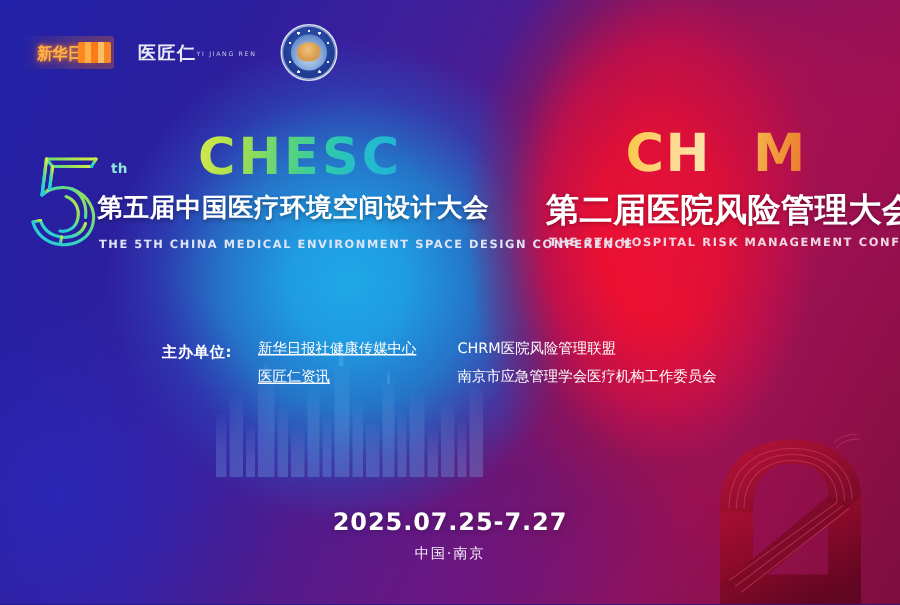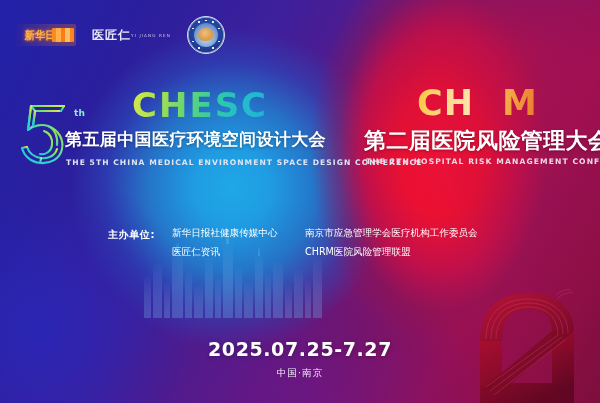--- a/index.html
+++ b/index.html
@@ -157,30 +157,30 @@
 
   
   .organizers {
     position:absolute; left:0; top:210px; width:600px; height:44px;
     font-size:9.6px; color:#ffffff;margin-top:15px;
   }
   .org-label {
     position:absolute; left:108px; top:3px; font-weight:bold; letter-spacing:0.6px;
     font-size:10px; color:#ffffff;
   }
-  .org-col-1 { position:absolute; left:172px; top:3px; }
+  .org-col-1 { position:absolute; left:172px; top:3px;text-decoration:underline; }
   .org-col-2 { position:absolute; left:305px; top:3px; }
   .org-col-1 div, .org-col-2 div { line-height:1; margin-bottom:9px; white-space:nowrap; }
 
   
   .dateblock {
     position:absolute; left:0; top:340px; width:600px; text-align:center;
   }
   .date-main {
-    font-size:19px; font-weight:bold; color:#ffffff; letter-spacing:0.6px; line-height:1;
+    font-size:16px; font-weight:bold; color:#ffffff; letter-spacing:0.6px; line-height:1;
     text-shadow:0 1px 4px rgba(0,0,0,0.3);
   }
   .date-loc {
     margin-top:9px; font-size:9.5px; color:#f2eef8; letter-spacing:1.2px; line-height:1;
   }
 </style>
 </head>
 <body>
 
 <div class="poster">
@@ -325,22 +325,22 @@
 
   </div>
 
   <div class="organizers">
     <span class="org-label">主办单位:</span>
     <div class="org-col-1">
       <div>新华日报社健康传媒中心</div>
       <div>医匠仁资讯</div>
     </div>
     <div class="org-col-2">
+      <div>CHRM医院风险管理联盟</div>
       <div>南京市应急管理学会医疗机构工作委员会</div>
-      <div>CHRM医院风险管理联盟</div>
     </div>
   </div>
 
   <div class="dateblock">
     <div class="date-main">2025.07.25-7.27</div>
     <div class="date-loc">中国·南京</div>
   </div>
 
 </div>
 

